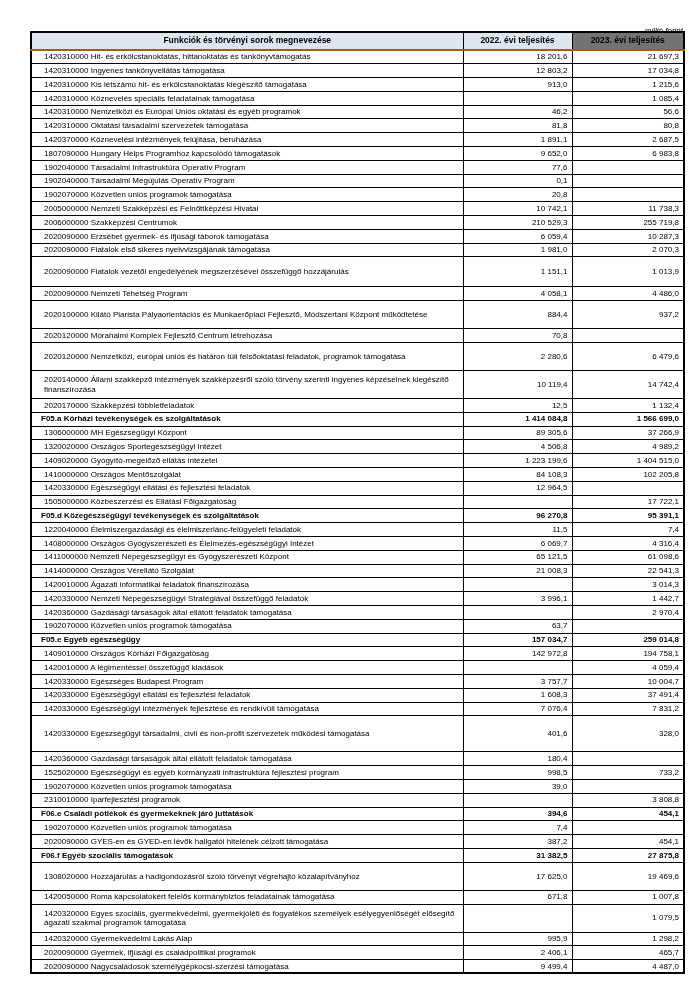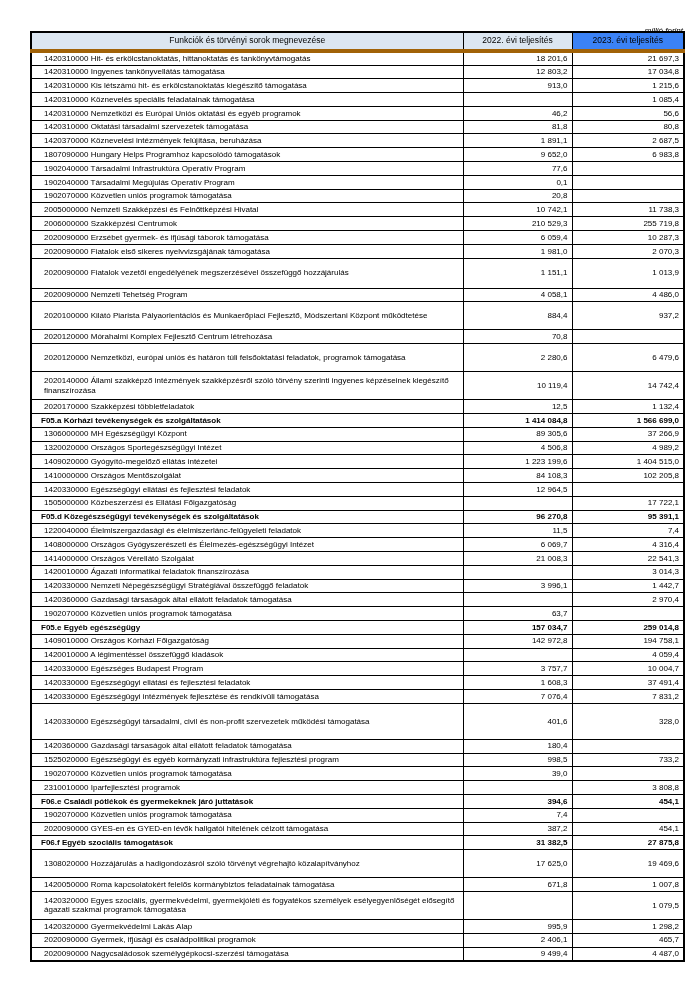--- a/index.html
+++ b/index.html
@@ -23,23 +23,23 @@
   col.c-name { width: 432px; }
   col.c-2022 { width: 109px; }
   col.c-2023 { width: 112px; }
   th, td {
     border: 1px solid #000;
     font-size: 8px; line-height: 9.5px;
     vertical-align: middle;
     overflow: hidden;
   }
   thead th {
-    font-weight: normal; text-align: center;
+    font-weight: bold; text-align: center;
     font-size: 8.5px; height: 14px;
-    border-bottom: 4px solid #a16207;
+    border-bottom: 2px solid #a16207;
     padding: 1px 2px;
   }
   tbody tr { height: 13.8px; }
   tbody tr.h28 { height: 28px; }
   tbody tr.h30 { height: 30px; }
   tbody tr.h36 { height: 36px; }
   td.label { text-align: left; padding: 1px 4px 1px 12px; }
   td.num   { text-align: right; padding: 1px 4px 1px 2px; white-space: nowrap; }
   tr.section { font-weight: bold; }
   tr.section td.label { padding-left: 9px; }
@@ -53,21 +53,21 @@
   <table class="budget">
     <colgroup>
       <col class="c-name">
       <col class="c-2022">
       <col class="c-2023">
     </colgroup>
     <thead>
       <tr>
         <th style="background: rgb(220, 230, 241);">Funkciók és törvényi sorok megnevezése</th>
         <th style="background: rgb(220, 230, 241);">2022. évi teljesítés</th>
-        <th style="background: #3b82f6;">2023. évi teljesítés</th>
+        <th style="background: #737373;">2023. évi teljesítés</th>
       </tr>
     </thead>
     <tbody id="tbody">
         <tr>
     <td class="label">1420310000 Hit- és erkölcstanoktatás, hittanoktatás és tankönyvtámogatás</td>
     <td class="num">18 201,6</td>
     <td class="num">21 697,3</td>
   </tr>
         <tr>
     <td class="label">1420310000 Ingyenes tankönyvellátás támogatása</td>
@@ -216,20 +216,25 @@
   </tr>
         <tr>
     <td class="label">1220040000 Élelmiszergazdasági és élelmiszerlánc-felügyeleti feladatok</td>
     <td class="num">11,5</td>
     <td class="num">7,4</td>
   </tr>
         <tr>
     <td class="label">1408000000 Országos Gyógyszerészeti és Élelmezés-egészségügyi Intézet</td>
     <td class="num">6 069,7</td>
     <td class="num">4 316,4</td>
+  </tr>
+        <tr>
+    <td class="label">1411000000 Nemzeti Népegészségügyi és Gyógyszerészeti Központ</td>
+    <td class="num">65 121,5</td>
+    <td class="num">61 098,6</td>
   </tr>
         <tr>
     <td class="label">1414000000 Országos Vérellátó Szolgálat</td>
     <td class="num">21 008,3</td>
     <td class="num">22 541,3</td>
   </tr>
         <tr>
     <td class="label">1420010000 Ágazati informatikai feladatok finanszírozása</td>
     <td class="num"></td>
     <td class="num">3 014,3</td>

